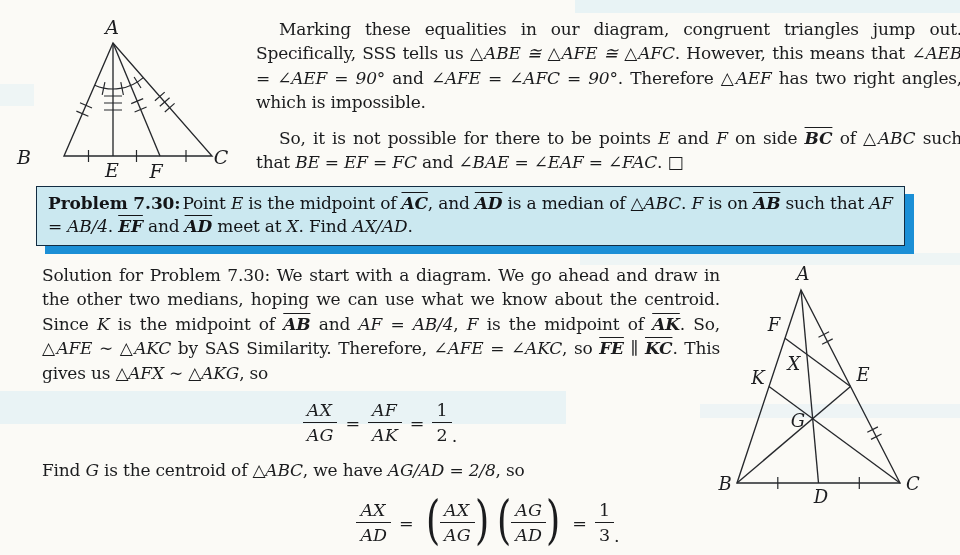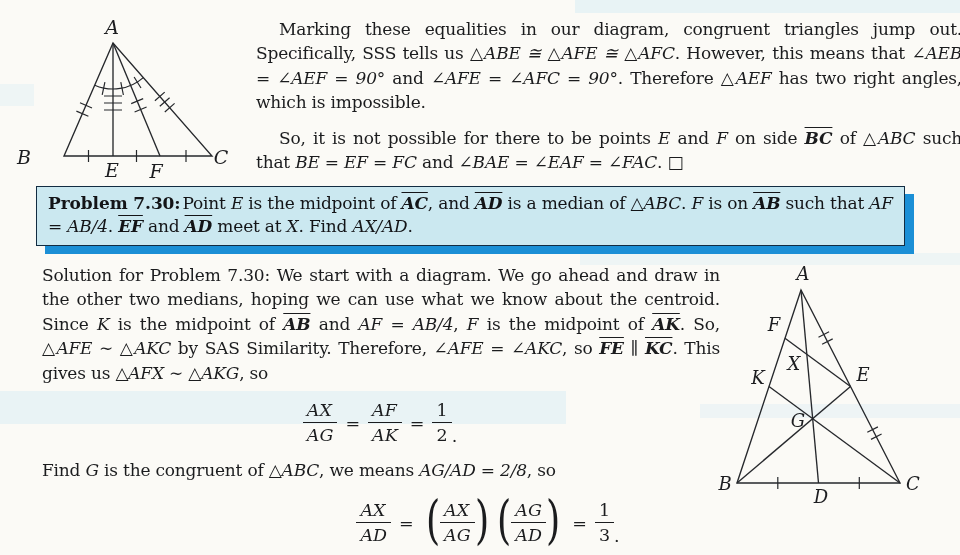--- a/index.html
+++ b/index.html
@@ -74,21 +74,21 @@
   </div>
 
   <div class="probbox"><span class="bl">Problem 7.30:</span><span class="t">Point </span><span class="m">E</span><span class="t"> is the midpoint of </span><span class="ov">AC</span><span class="t">, and </span><span class="ov">AD</span><span class="t"> is a median of </span><span class="m">△ABC</span><span class="t">. </span><span class="m">F</span><span class="t"> is on </span><span class="ov">AB</span><span class="t"> such that </span><span class="m">AF = AB/4</span><span class="t">. </span><span class="ov">EF</span><span class="t"> and </span><span class="ov">AD</span><span class="t"> meet at </span><span class="m">X</span><span class="t">. Find </span><span class="m">AX/AD</span><span class="t">.</span></div>
 
   <div class="tblock" style="left:42px;top:263px;width:678px;"><span class="it">Solution for Problem 7.30: </span><span class="t">We start with a diagram. We go ahead and draw in the other two medians, hoping we can use what we know about the centroid. Since </span><span class="m">K</span><span class="t"> is the midpoint of </span><span class="ov">AB</span><span class="t"> and </span><span class="m">AF = AB/4</span><span class="t">, </span><span class="m">F</span><span class="t"> is the midpoint of </span><span class="ov">AK</span><span class="t">. So, </span><span class="m">△AFE ∼ △AKC</span><span class="t"> by SAS Similarity. Therefore, </span><span class="m">∠AFE = ∠AKC</span><span class="t">, so </span><span class="ov">FE</span><span class="t"> ∥ </span><span class="ov">KC</span><span class="t">. This gives us </span><span class="m">△AFX ∼ △AKG</span><span class="t">, so</span></div>
 
   <div class="eq" style="left:42px;top:399px;width:676px;">
     <span class="frac"><span class="fn">AX</span><span class="fd">AG</span></span><span class="rel">=</span><span class="frac"><span class="fn">AF</span><span class="fd">AK</span></span><span class="rel">=</span><span class="frac"><span class="fn" style="font-style:normal">1</span><span class="fd" style="font-style:normal">2</span></span><span class="eqend">.</span>
   </div>
 
-  <div class="sinceline"><span class="t">Find </span><span class="m">G</span><span class="t"> is the congruent of </span><span class="m">△ABC</span><span class="t">, we means </span><span class="m">AG/AD = 2/8</span><span class="t">, so</span></div>
+  <div class="sinceline"><span class="t">Find </span><span class="m">G</span><span class="t"> is the centroid of </span><span class="m">△ABC</span><span class="t">, we have </span><span class="m">AG/AD = 2/8</span><span class="t">, so</span></div>
 
   <div class="eq" style="left:292px;top:499px;width:392px;">
     <span class="frac"><span class="fn">AX</span><span class="fd">AD</span></span><span class="rel">=</span><span class="grp"><span class="bigp">(</span><span class="frac"><span class="fn">AX</span><span class="fd">AG</span></span><span class="bigp">)</span></span><span class="grp"><span class="bigp">(</span><span class="frac"><span class="fn">AG</span><span class="fd">AD</span></span><span class="bigp">)</span></span><span class="rel">=</span><span class="frac"><span class="fn" style="font-style:normal">1</span><span class="fd" style="font-style:normal">3</span></span><span class="eqend">.</span>
   </div>
 
   <svg class="diag" style="left:700px;top:258px;" width="260" height="297" viewBox="0 0 260 297">
     <path class="dstroke" d="M37,225 L101,32 L200,225 Z"></path>
     <path class="dstroke" d="M101,32 L118.5,225"></path>
     <path class="dstroke" d="M37,225 L150.5,128.5"></path>
     <path class="dstroke" d="M200,225 L69,128.5"></path>

